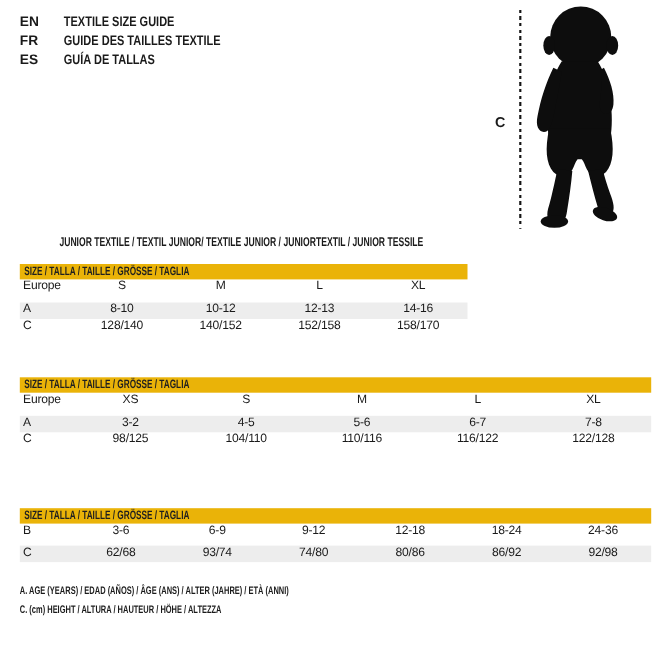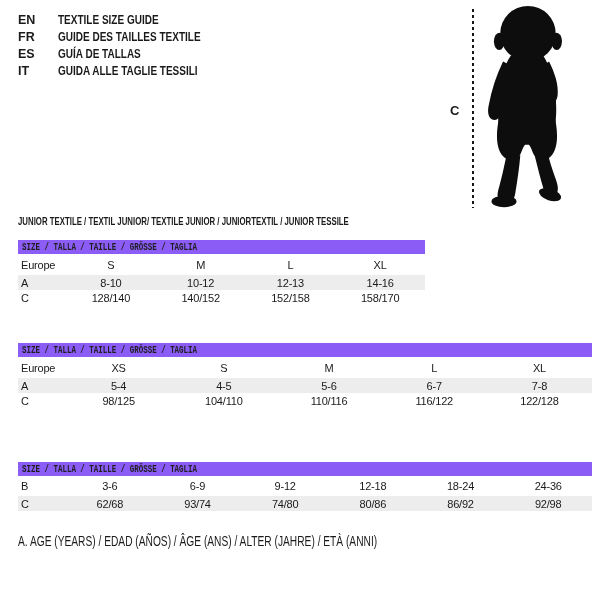--- a/index.html
+++ b/index.html
@@ -16,55 +16,51 @@
   .lang-code{width:40px;}
 
   
   .dash-line{position:absolute;left:472px;top:9px;width:2px;height:199px;
              background:repeating-linear-gradient(to bottom,#161616 0 3px,transparent 3px 6px);}
   .c-label{position:absolute;left:450px;top:103px;font-weight:bold;font-size:13px;}
   .baby-svg{position:absolute;left:479px;top:4px;}
 
   
   .abs{position:absolute;left:18px;}
-  .ttl{font-weight:bold;font-size:11.5px;line-height:13px;white-space:nowrap;}
+  .ttl{font-weight:bold;font-size:11.5px;line-height:13px;white-space:nowrap;margin-left:36px;}
   .subscript{font-size:7.5px;position:relative;top:2px;}
-  .sizebar{background:#8b5cf6;height:14px;display:flex;align-items:center;
-           padding-left:4px;font-weight:bold;font-size:11px;color:#1f1f1f;box-sizing:border-box;font-family:Liberation Mono, monospace;}
-  .trow{display:flex;align-items:center;font-size:11px;letter-spacing:-0.2px;}
+  .sizebar{background:#eab308;height:14px;display:flex;align-items:center;
+           padding-left:4px;font-weight:bold;font-size:11px;color:#1f1f1f;box-sizing:border-box;}
+  .trow{display:flex;font-size:11px;letter-spacing:-0.2px;}
   .tlabel{width:48px;padding-left:3px;box-sizing:border-box;}
   .tcell{flex:1;text-align:center;}
   .alt{background:#ededed;}
   .rh21{height:21px}.rh20{height:20px}.rh16{height:16px}.rh15{height:15px}
 
   
   .footnotes{position:absolute;left:18px;top:532px;}
-  .fn-row{height:17px;font-weight:normal;font-size:15px;}
+  .fn-row{height:17px;font-weight:bold;font-size:10px;}
 </style>
 </head>
 <body>
 
 <div id="page">
 
   <div class="langs">
     <div class="lang-row">
       <span class="lang-code">EN</span>
       <span class="cx80">TEXTILE SIZE GUIDE</span>
     </div>
     <div class="lang-row">
       <span class="lang-code">FR</span>
       <span class="cx80">GUIDE DES TAILLES TEXTILE</span>
     </div>
     <div class="lang-row">
       <span class="lang-code">ES</span>
       <span class="cx80">GUÍA DE TALLAS</span>
-    </div>
-    <div class="lang-row">
-      <span class="lang-code">IT</span>
-      <span class="cx80">GUIDA ALLE TAGLIE TESSILI</span>
     </div>
   </div>
 
   <div class="dash-line"></div>
   <span class="c-label">C</span>
   <svg class="baby-svg" width="96" height="206" viewBox="0 0 100 215" aria-hidden="true">
     <g fill="#0d0d0d">
       <circle cx="51" cy="31" r="29"></circle>
       <ellipse cx="21" cy="39" rx="5.5" ry="9"></ellipse>
       <ellipse cx="81" cy="39" rx="5.5" ry="9"></ellipse>
@@ -116,21 +112,21 @@
     <div class="trow rh21">
       <span class="tlabel">Europe</span>
       <span class="tcell">XS</span>
       <span class="tcell">S</span>
       <span class="tcell">M</span>
       <span class="tcell">L</span>
       <span class="tcell">XL</span>
     </div>
     <div class="trow rh15 alt">
       <span class="tlabel">A</span>
-      <span class="tcell">5-4</span>
+      <span class="tcell">3-2</span>
       <span class="tcell">4-5</span>
       <span class="tcell">5-6</span>
       <span class="tcell">6-7</span>
       <span class="tcell">7-8</span>
     </div>
     <div class="trow rh16">
       <span class="tlabel">C</span>
       <span class="tcell">98/125</span>
       <span class="tcell">104/110</span>
       <span class="tcell">110/116</span>
@@ -160,15 +156,18 @@
       <span class="tcell">80/86</span>
       <span class="tcell">86/92</span>
       <span class="tcell">92/98</span>
     </div>
   </div>
 
   <div class="footnotes">
     <div class="fn-row">
       <span class="cx68">A. AGE (YEARS) / EDAD (AÑOS) / ÂGE (ANS) / ALTER (JAHRE) / ETÀ (ANNI)</span>
     </div>
+    <div class="fn-row">
+      <span class="cx68">C. (cm) HEIGHT / ALTURA / HAUTEUR / HÖHE / ALTEZZA</span>
+    </div>
   </div>
 
 </div>
 
 </body></html>

